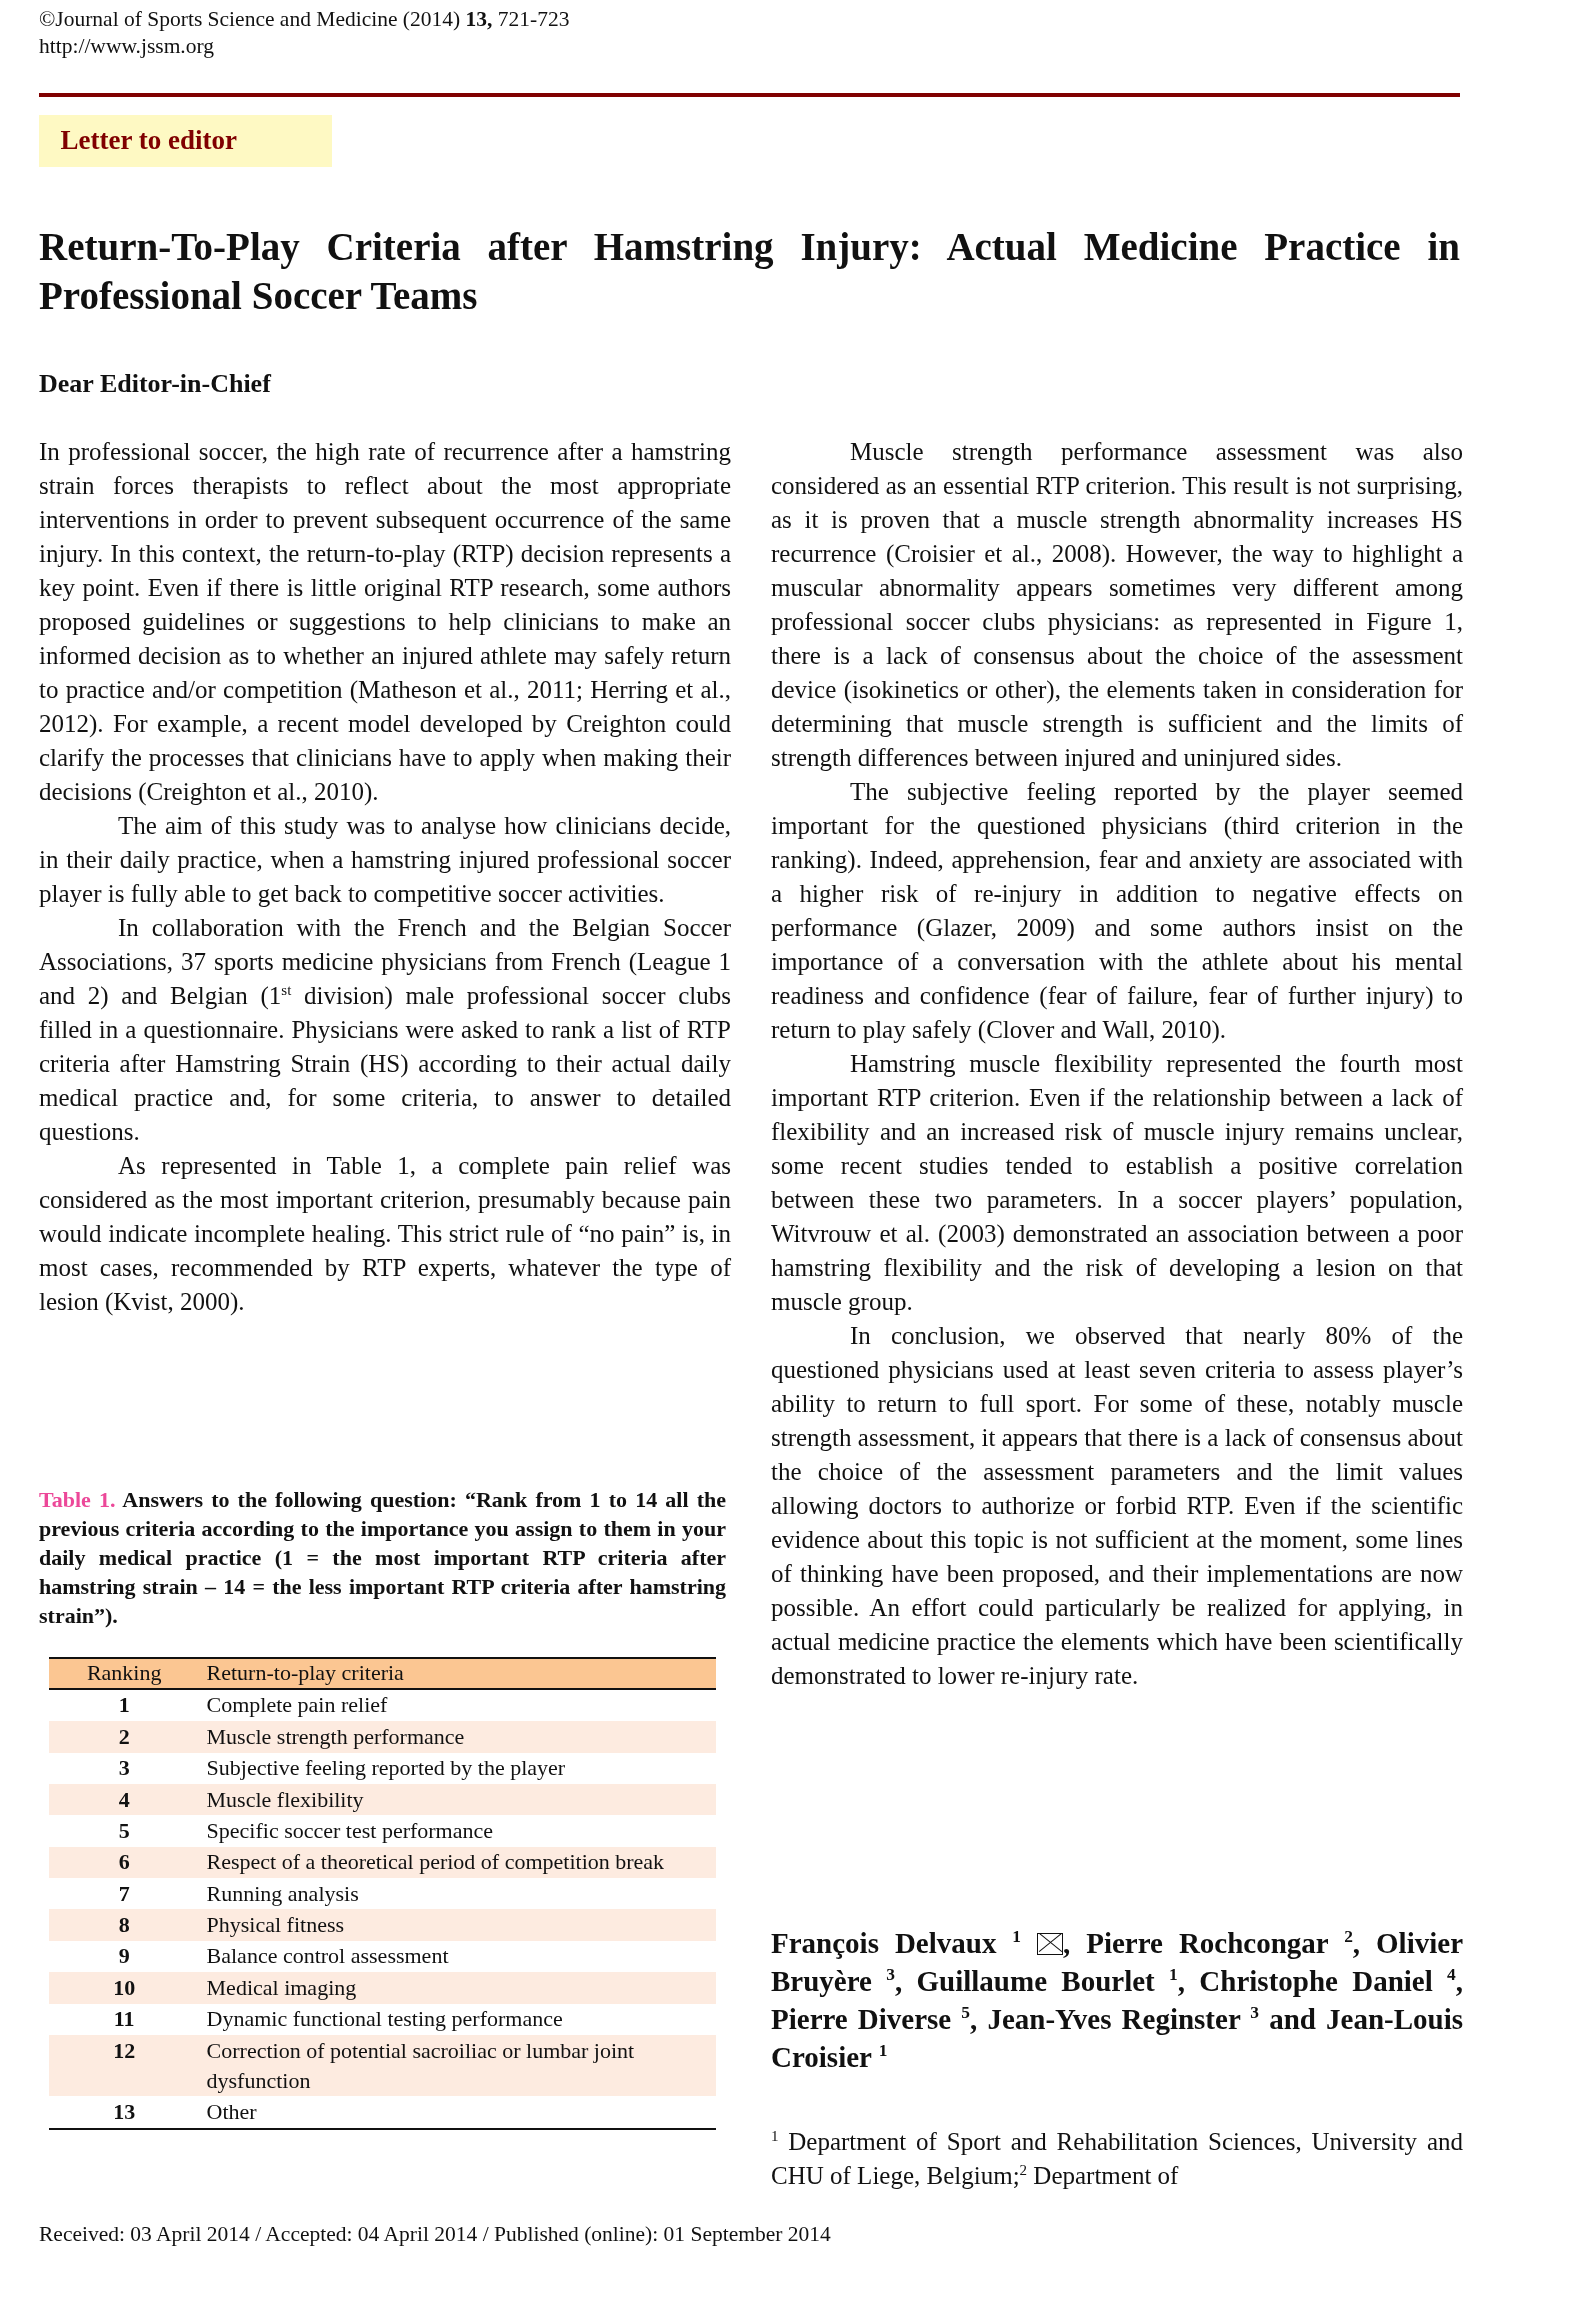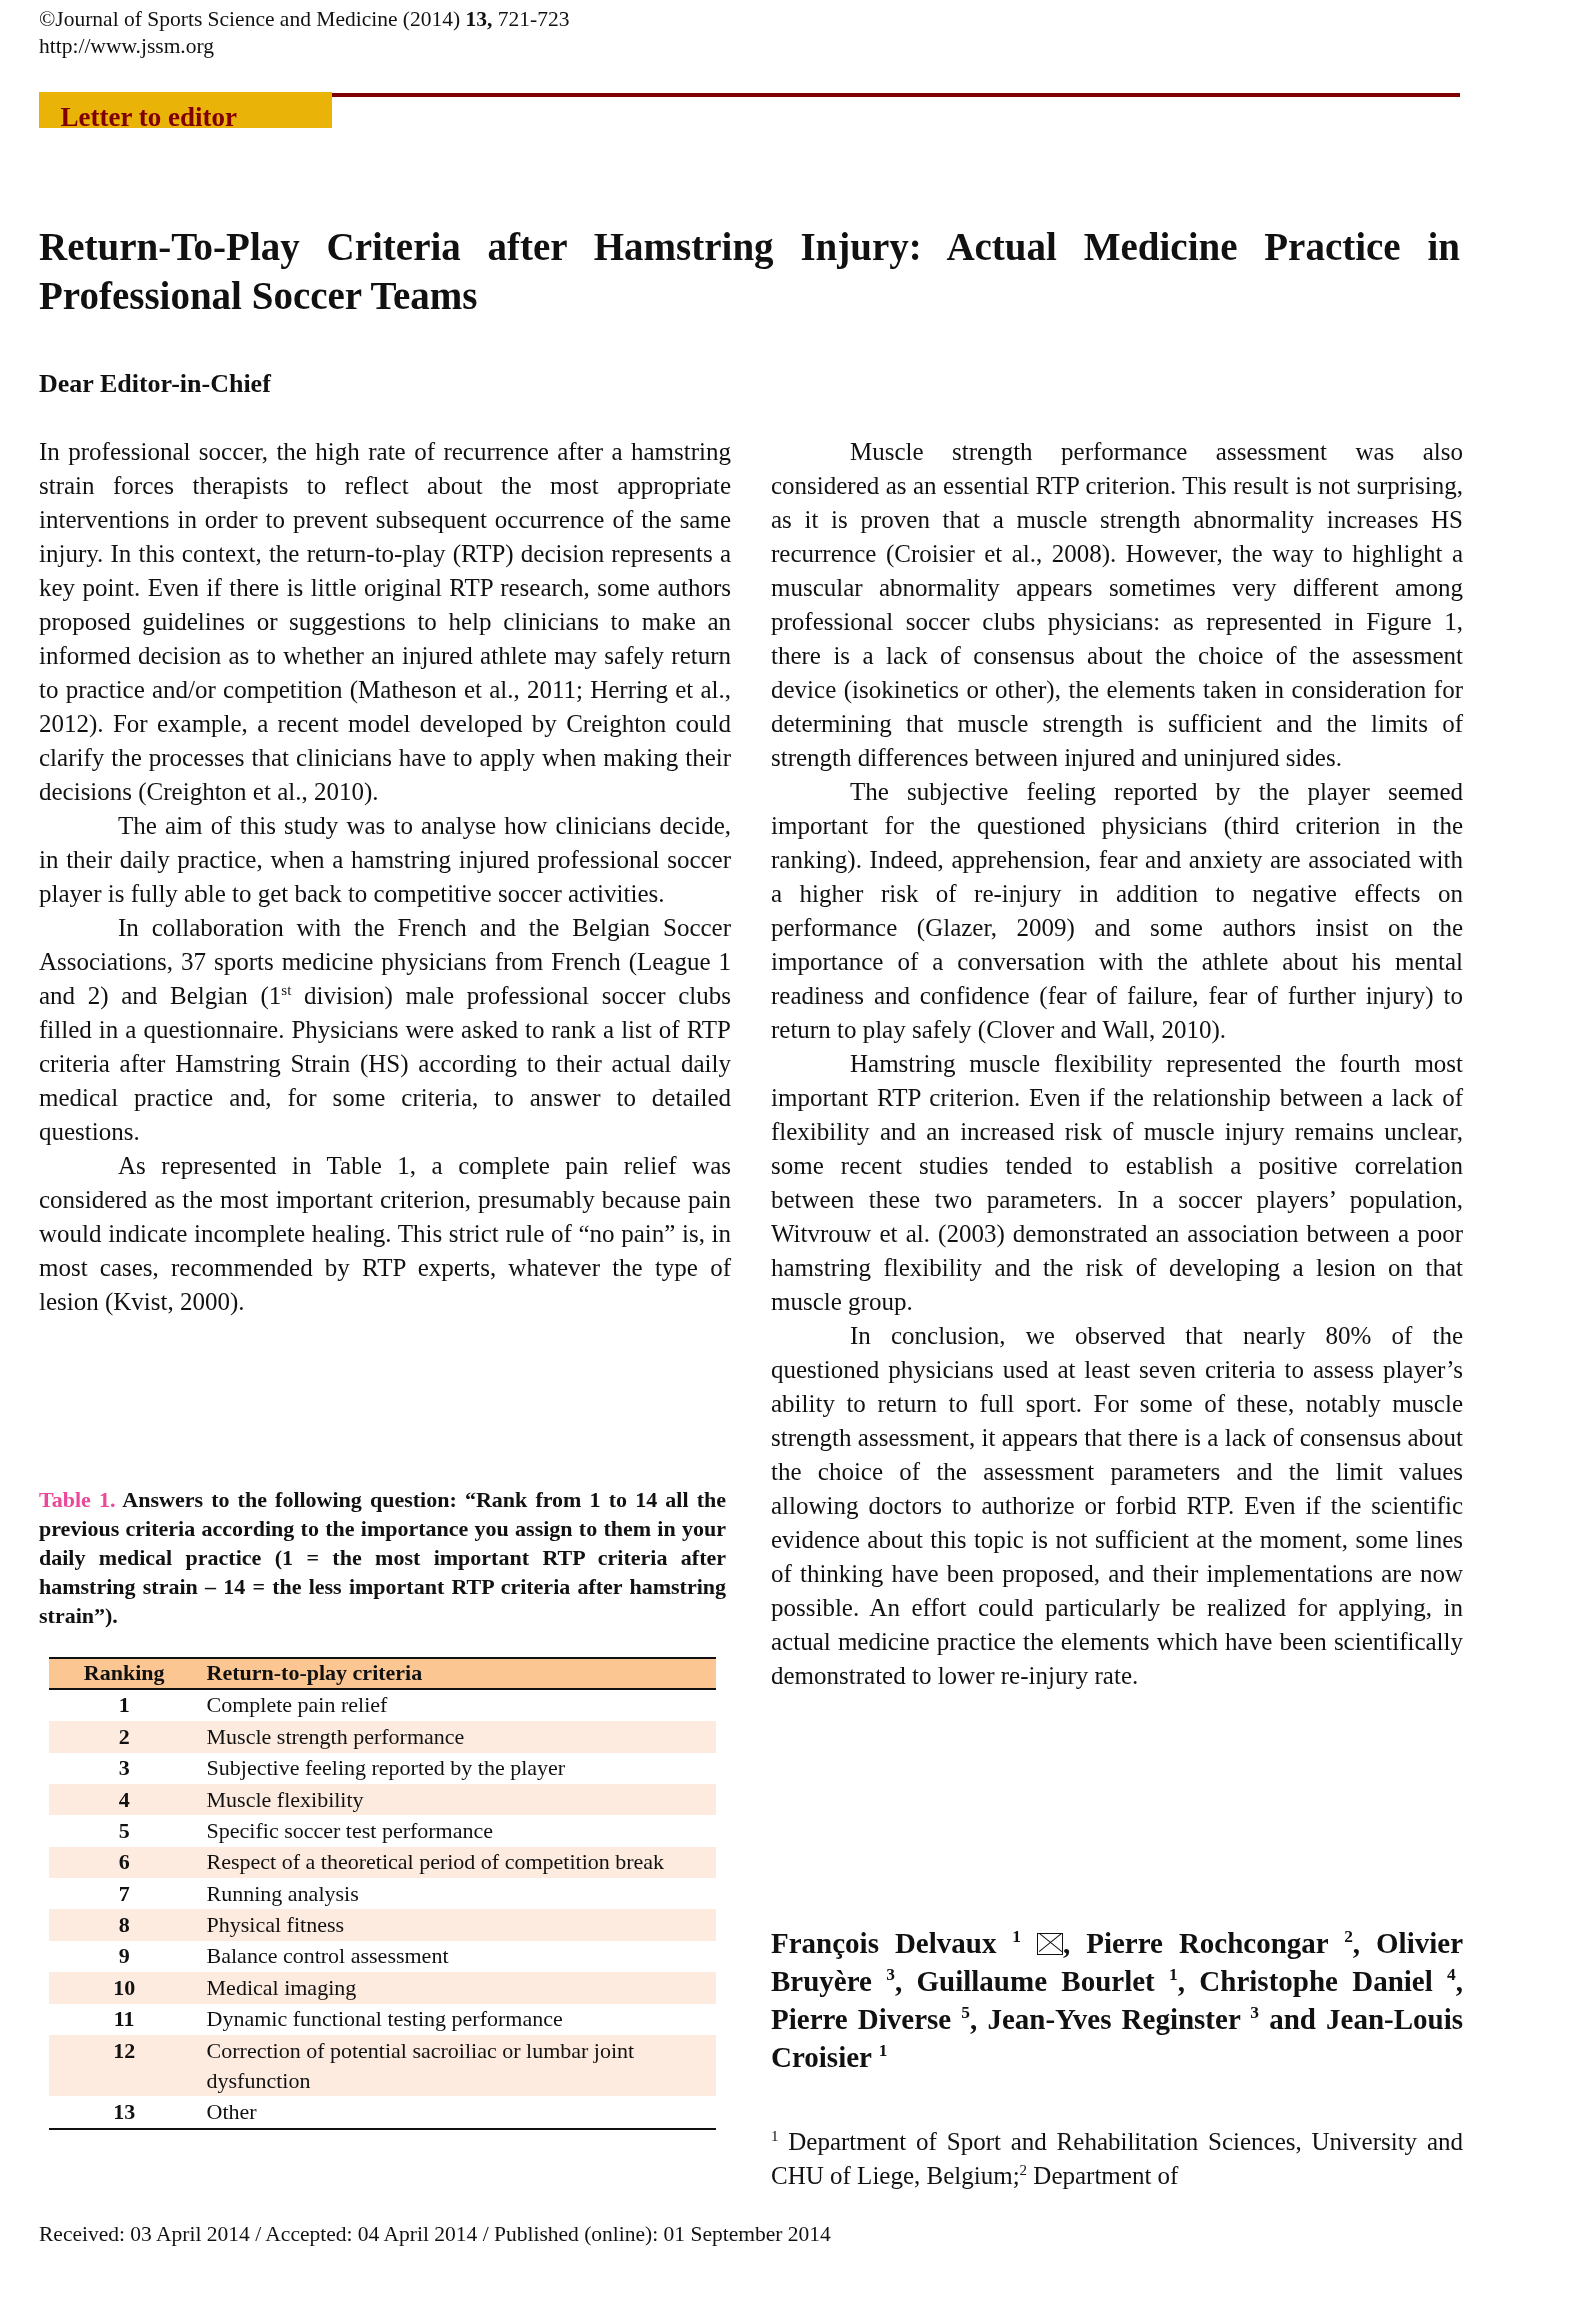--- a/index.html
+++ b/index.html
@@ -3,37 +3,37 @@
 <meta charset="utf-8">
 <style>
   html, body { margin: 0; padding: 0; background: #ffffff; }
   body {
     width: 1575px; height: 2319px; position: relative; overflow: hidden;
     font-family: "Liberation Serif", "DejaVu Serif", serif; color: #111;
   }
   .hdr { position: absolute; left: 39px; top: 5.7px; font-size: 21.5px; line-height: 27px; }
   .hdr b { font-weight: bold; }
   .rule { position: absolute; left: 39px; top: 93px; width: 1421px; height: 3.6px; background: #800000; }
-  .band { position: absolute; left: 39px; top: 92px; width: 293px; height: 36px; background: #eab308; }
+  .band { position: absolute; left: 39px; top: 115px; width: 293px; height: 52px; background: #fef9c3; }
   .band span { position: absolute; left: 21.5px; top: 10px; font-size: 27px; font-weight: bold; color: #800000; }
   .title { position: absolute; left: 39px; top: 222px; width: 1421px; font-size: 39px; font-weight: bold;
            line-height: 49px; text-align: justify; }
   .salut { position: absolute; left: 39px; top: 369px; font-size: 26px; font-weight: bold; }
   .col { position: absolute; top: 435px; width: 692px; font-size: 25px; line-height: 34px; text-align: justify; }
   .col.left { left: 39px; }
   .col.right { left: 771px; }
   .col p { margin: 0; }
   .col p.ind { text-indent: 79px; }
   sup { font-size: 0.6em; line-height: 0; }
   .caption { position: absolute; left: 39px; top: 1485px; width: 687px; font-size: 22px; line-height: 29px;
              font-weight: bold; text-align: justify; }
   .caption .lbl { color: #ec4899; }
   table.rtp { position: absolute; left: 49px; top: 1657px; width: 667px; border-collapse: collapse; font-size: 22px; }
   table.rtp thead tr { background: #FBC692; border-top: 2.1px solid #111; border-bottom: 2.1px solid #111; }
-  table.rtp th { font-weight: bold; text-align: left; padding: 1.4px 7.2px; line-height: 26px; }
+  table.rtp th { font-weight: normal; text-align: left; padding: 1.4px 7.2px; line-height: 26px; }
   table.rtp th.rk { text-align: center; width: 136px; }
   table.rtp td { vertical-align: top; padding: 0.7px 7.2px; line-height: 30px; }
   table.rtp td.rk { text-align: center; font-weight: bold; width: 136px; }
   table.rtp tbody tr.shade { background: #FDEBE0; }
   table.rtp tbody tr:last-child { border-bottom: 2.1px solid #111; }
   .authors { position: absolute; left: 771px; top: 1924px; width: 692px; font-size: 29px; font-weight: bold;
              line-height: 38px; text-align: justify; }
   .mail { display: inline-block; width: 24px; height: 20px; border: 1.4px solid #111; position: relative; vertical-align: middle; margin-top: -5.7px; }
   .mail::before, .mail::after { content: ""; position: absolute; top: 8.6px; left: -2.1px; width: 29px; height: 1.4px; background: #111; }
   .mail::before { transform: rotate(39deg); }

